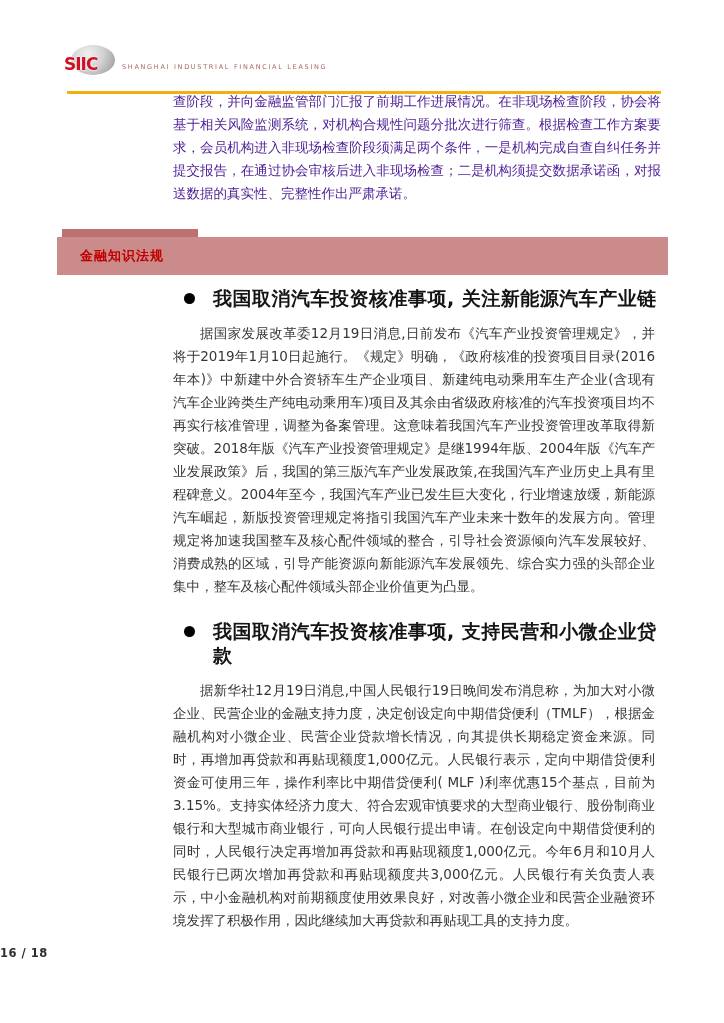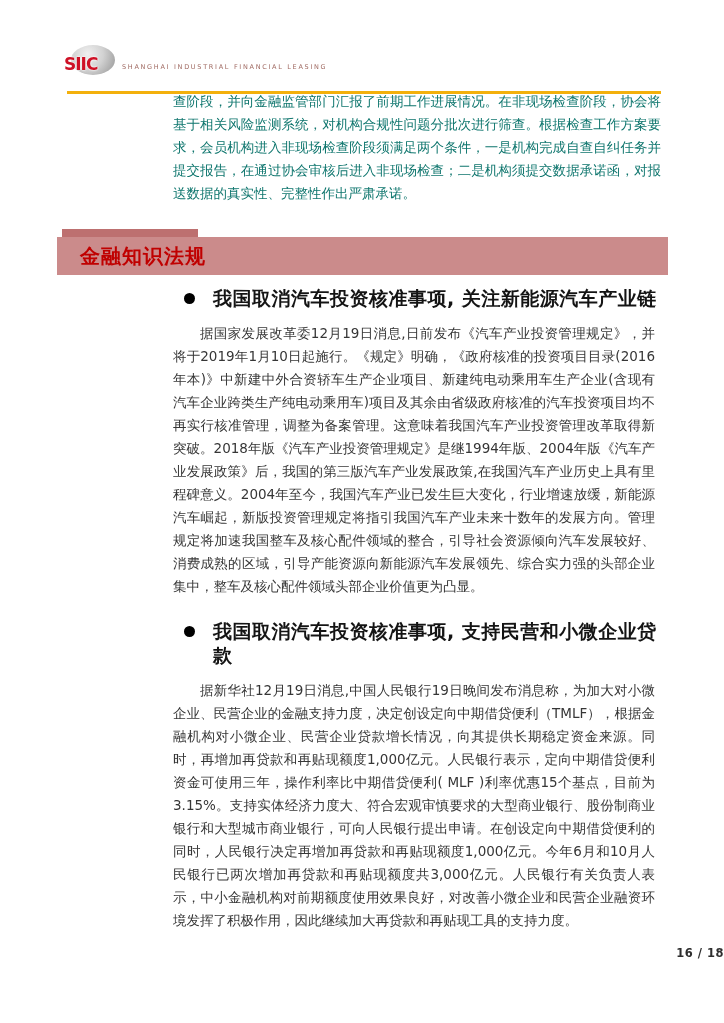--- a/index.html
+++ b/index.html
@@ -21,43 +21,43 @@
   .logo-names{padding-top:3px;margin-left:4px;}
   .logo-cn{
     font-size:21px;font-weight:bold;color:#7d2423;letter-spacing:2px;line-height:1.15;
     border-bottom:2px solid #4a4a4a;padding-bottom:3px;
   }
   .logo-en{font-size:6.5px;color:#a06a62;letter-spacing:1.7px;margin-top:18px;white-space:nowrap;}
   .yellow-rule{position:absolute;left:67px;top:91px;width:594px;height:3px;background:#f3b00c;}
   
   .intro{
     position:absolute;left:173px;top:90px;width:488px;margin:0;
-    font-size:13.5px;line-height:23px;text-align:justify;color:#0f766e;
+    font-size:13.5px;line-height:23px;text-align:justify;color:#4c1d95;
   }
   
   .banner{position:absolute;left:57px;top:237px;width:611px;height:38px;background:#cb8b8b;}
   .banner-accent{position:absolute;left:5px;top:-8px;width:136px;height:8px;background:#bd7070;}
   .banner-title{
     display:inline-block;margin-left:23px;line-height:38px;
-    font-size:20px;font-weight:bold;color:#c00000;letter-spacing:1px;
+    font-size:13px;font-weight:bold;color:#c00000;letter-spacing:1px;
   }
   
   .content{position:absolute;left:173px;top:286px;width:489px;}
   .article-heading{
     position:relative;margin:0 0 12px 0;padding-left:40px;
     font-size:19px;font-weight:bold;color:#141414;line-height:24px;letter-spacing:.5px;
   }
   .bullet{position:absolute;left:11px;top:7px;width:11px;height:11px;border-radius:50%;background:#000;}
   .article-body{
     margin:0 7px 21px 0;font-size:13.5px;line-height:23px;
     text-align:justify;text-indent:2em;color:#363636;
   }
   
   .footer{
-    position:absolute;left:0;top:946px;width:100%;text-align:right;
+    position:absolute;left:0;top:946px;width:100%;text-align:left;
     font-size:11.5px;font-weight:bold;color:#2e2e2e;letter-spacing:.5px;
   }
 </style>
 </head>
 <body>
 
 <div class="page">
 
   <div class="logo">
     <div class="logo-mark">

